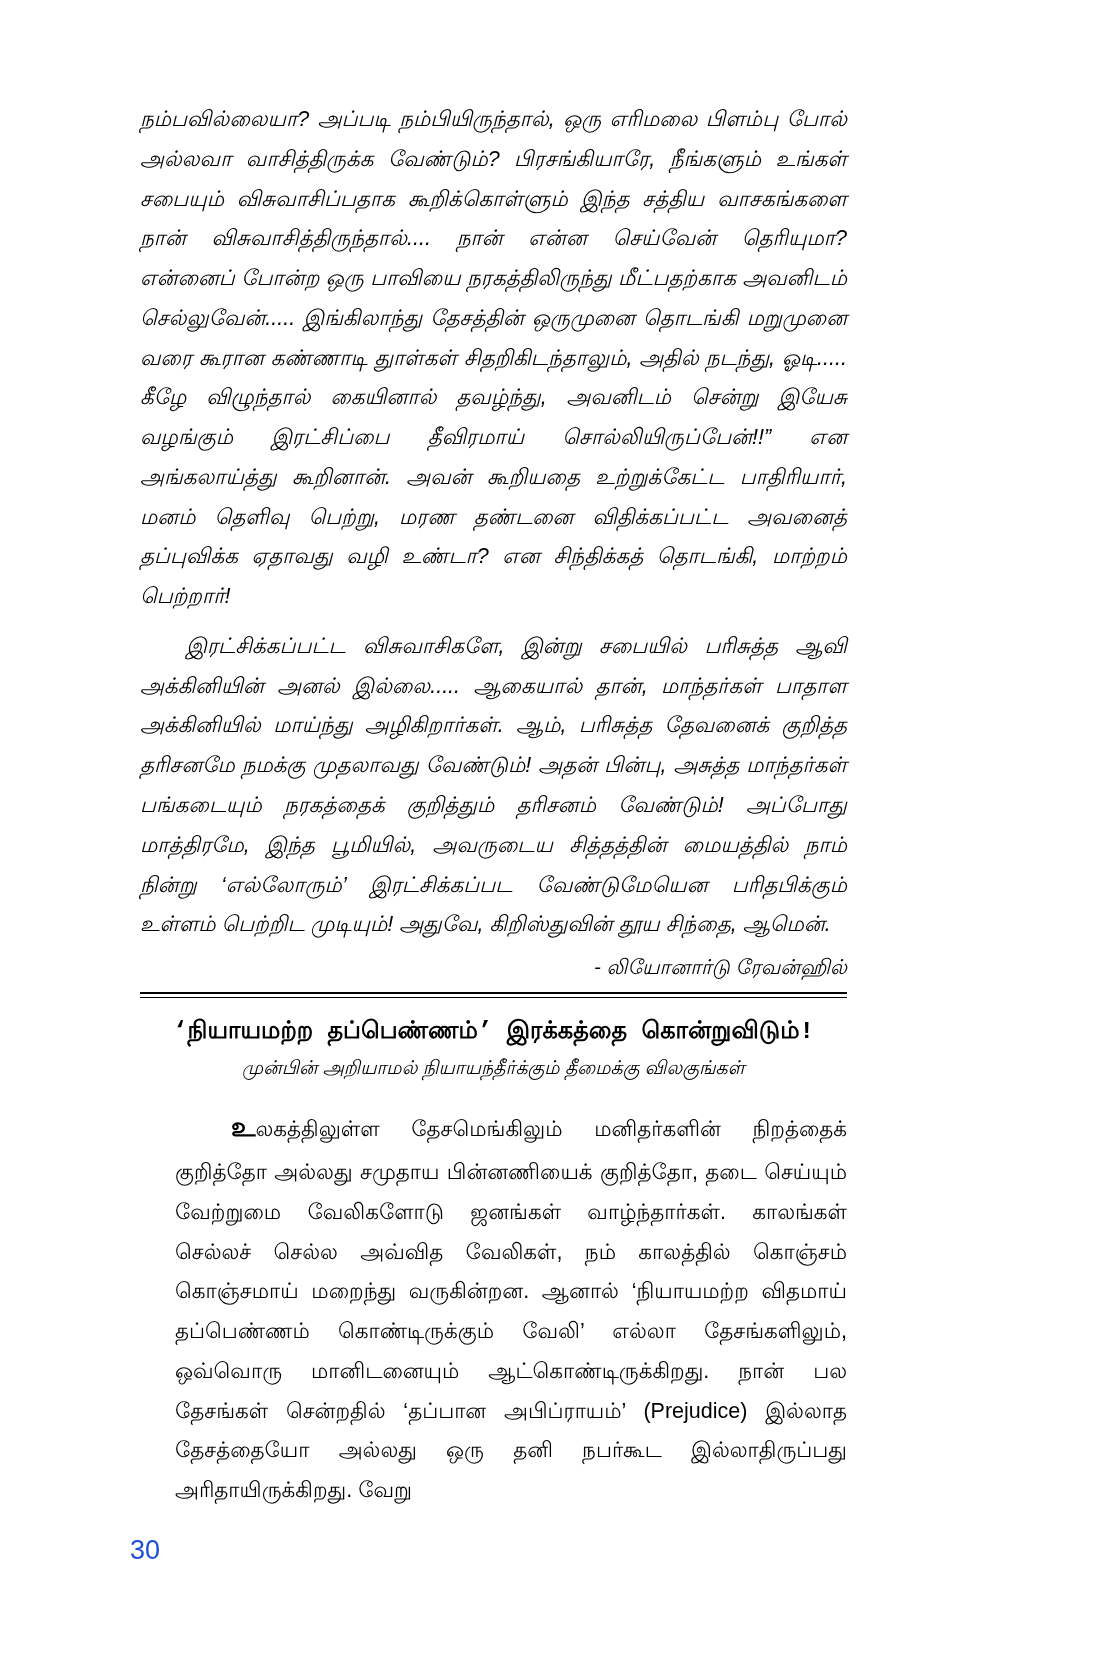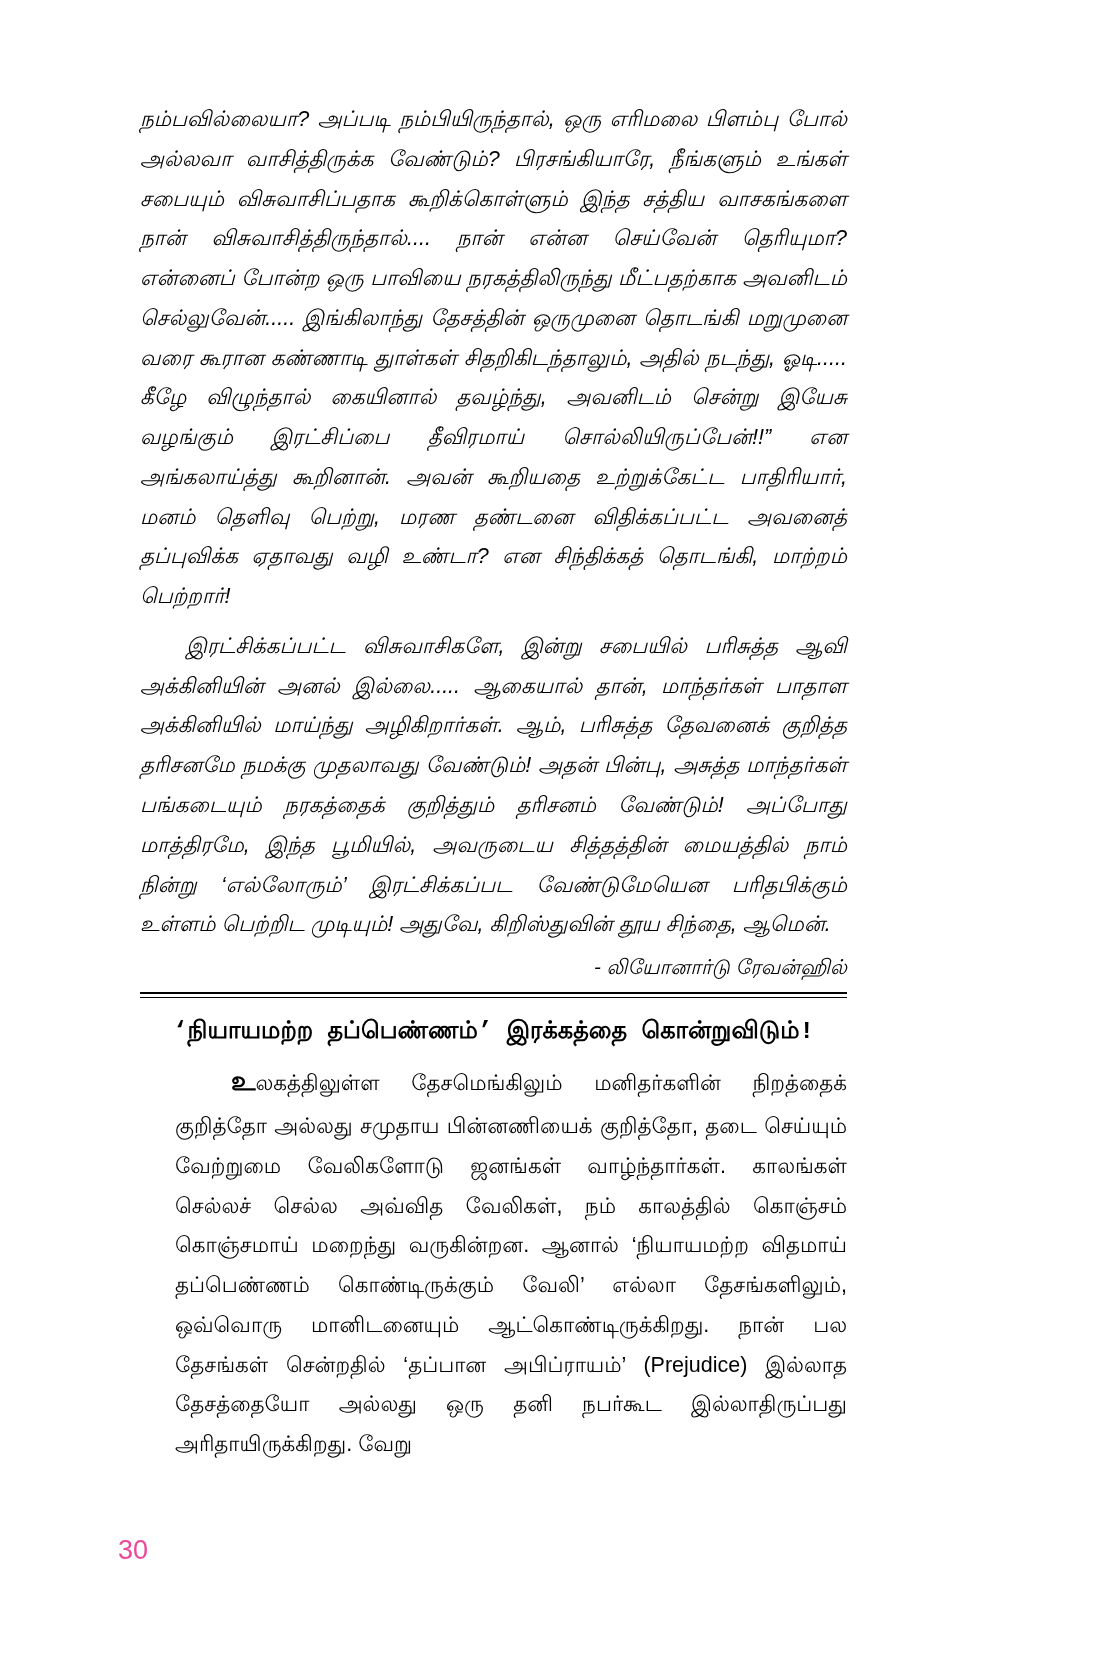--- a/index.html
+++ b/index.html
@@ -76,42 +76,43 @@
   .section-body .dropcap-lead {
     font-weight: bold;
     font-size: 27px;
   }
   .lead-indent {
     text-indent: 56px;
     margin-left: 35px;
   }
   .page-number {
     position: absolute;
-    left: 118px;
+    left: 130px;
     bottom: 88px;
     font-size: 27px;
     font-style: normal;
-    color: #ec4899;
+    color: #1d4ed8;
   }
 </style>
 </head>
 <body>
 
 <div class="page">
 
   <div class="body-text">
     <p class="para quoted-block">நம்பவில்லையா? அப்படி நம்பியிருந்தால், ஒரு எரிமலை பிளம்பு போல் அல்லவா வாசித்திருக்க வேண்டும்? பிரசங்கியாரே, நீங்களும் உங்கள் சபையும் விசுவாசிப்பதாக கூறிக்கொள்ளும் இந்த சத்திய வாசகங்களை நான் விசுவாசித்திருந்தால்.... நான் என்ன செய்வேன் தெரியுமா? என்னைப் போன்ற ஒரு பாவியை நரகத்திலிருந்து மீட்பதற்காக அவனிடம் செல்லுவேன்..... இங்கிலாந்து தேசத்தின் ஒருமுனை தொடங்கி மறுமுனை வரை கூரான கண்ணாடி துாள்கள் சிதறிகிடந்தாலும், அதில் நடந்து, ஓடி..... கீழே விழுந்தால் கையினால் தவழ்ந்து, அவனிடம் சென்று இயேசு வழங்கும் இரட்சிப்பை தீவிரமாய் சொல்லியிருப்பேன்!!” என அங்கலாய்த்து கூறினான். அவன் கூறியதை உற்றுக்கேட்ட பாதிரியார், மனம் தெளிவு பெற்று, மரண தண்டனை விதிக்கப்பட்ட அவனைத் தப்புவிக்க ஏதாவது வழி உண்டா? என சிந்திக்கத் தொடங்கி, மாற்றம் பெற்றார்!</p>
     <p class="para indent">இரட்சிக்கப்பட்ட விசுவாசிகளே, இன்று சபையில் பரிசுத்த ஆவி அக்கினியின் அனல் இல்லை..... ஆகையால் தான், மாந்தர்கள் பாதாள அக்கினியில் மாய்ந்து அழிகிறார்கள். ஆம், பரிசுத்த தேவனைக் குறித்த தரிசனமே நமக்கு முதலாவது வேண்டும்! அதன் பின்பு, அசுத்த மாந்தர்கள் பங்கடையும் நரகத்தைக் குறித்தும் தரிசனம் வேண்டும்! அப்போது மாத்திரமே, இந்த பூமியில், அவருடைய சித்தத்தின் மையத்தில் நாம் நின்று ‘எல்லோரும்’ இரட்சிக்கப்பட வேண்டுமேயென பரிதபிக்கும் உள்ளம் பெற்றிட முடியும்! அதுவே, கிறிஸ்துவின் தூய சிந்தை, ஆமென்.</p>
   </div>
 
   <div class="attribution">- லியோனார்டு ரேவன்ஹில்</div>
 
   <div class="rule-double"></div>
 
   <div class="section-title">‘நியாயமற்ற தப்பெண்ணம்’ இரக்கத்தை கொன்றுவிடும்!</div>
+  <div class="section-subtitle">முன்பின் அறியாமல் நியாயந்தீர்க்கும் தீமைக்கு விலகுங்கள்</div>
 
   <div class="section-body lead-indent">
     <span class="dropcap-lead">உ</span><span>லகத்திலுள்ள தேசமெங்கிலும் மனிதர்களின் நிறத்தைக் குறித்தோ அல்லது சமுதாய பின்னணியைக் குறித்தோ, தடை செய்யும் வேற்றுமை வேலிகளோடு ஜனங்கள் வாழ்ந்தார்கள். காலங்கள் செல்லச் செல்ல அவ்வித வேலிகள், நம் காலத்தில் கொஞ்சம் கொஞ்சமாய் மறைந்து வருகின்றன. ஆனால் ‘நியாயமற்ற விதமாய் தப்பெண்ணம் கொண்டிருக்கும் வேலி’ எல்லா தேசங்களிலும், ஒவ்வொரு மானிடனையும் ஆட்கொண்டிருக்கிறது. நான் பல தேசங்கள் சென்றதில் ‘தப்பான அபிப்ராயம்’ (Prejudice) இல்லாத தேசத்தையோ அல்லது ஒரு தனி நபர்கூட இல்லாதிருப்பது அரிதாயிருக்கிறது. வேறு</span>
   </div>
 
   <div class="page-number">30</div>
 
 </div>
 
 </body></html>

